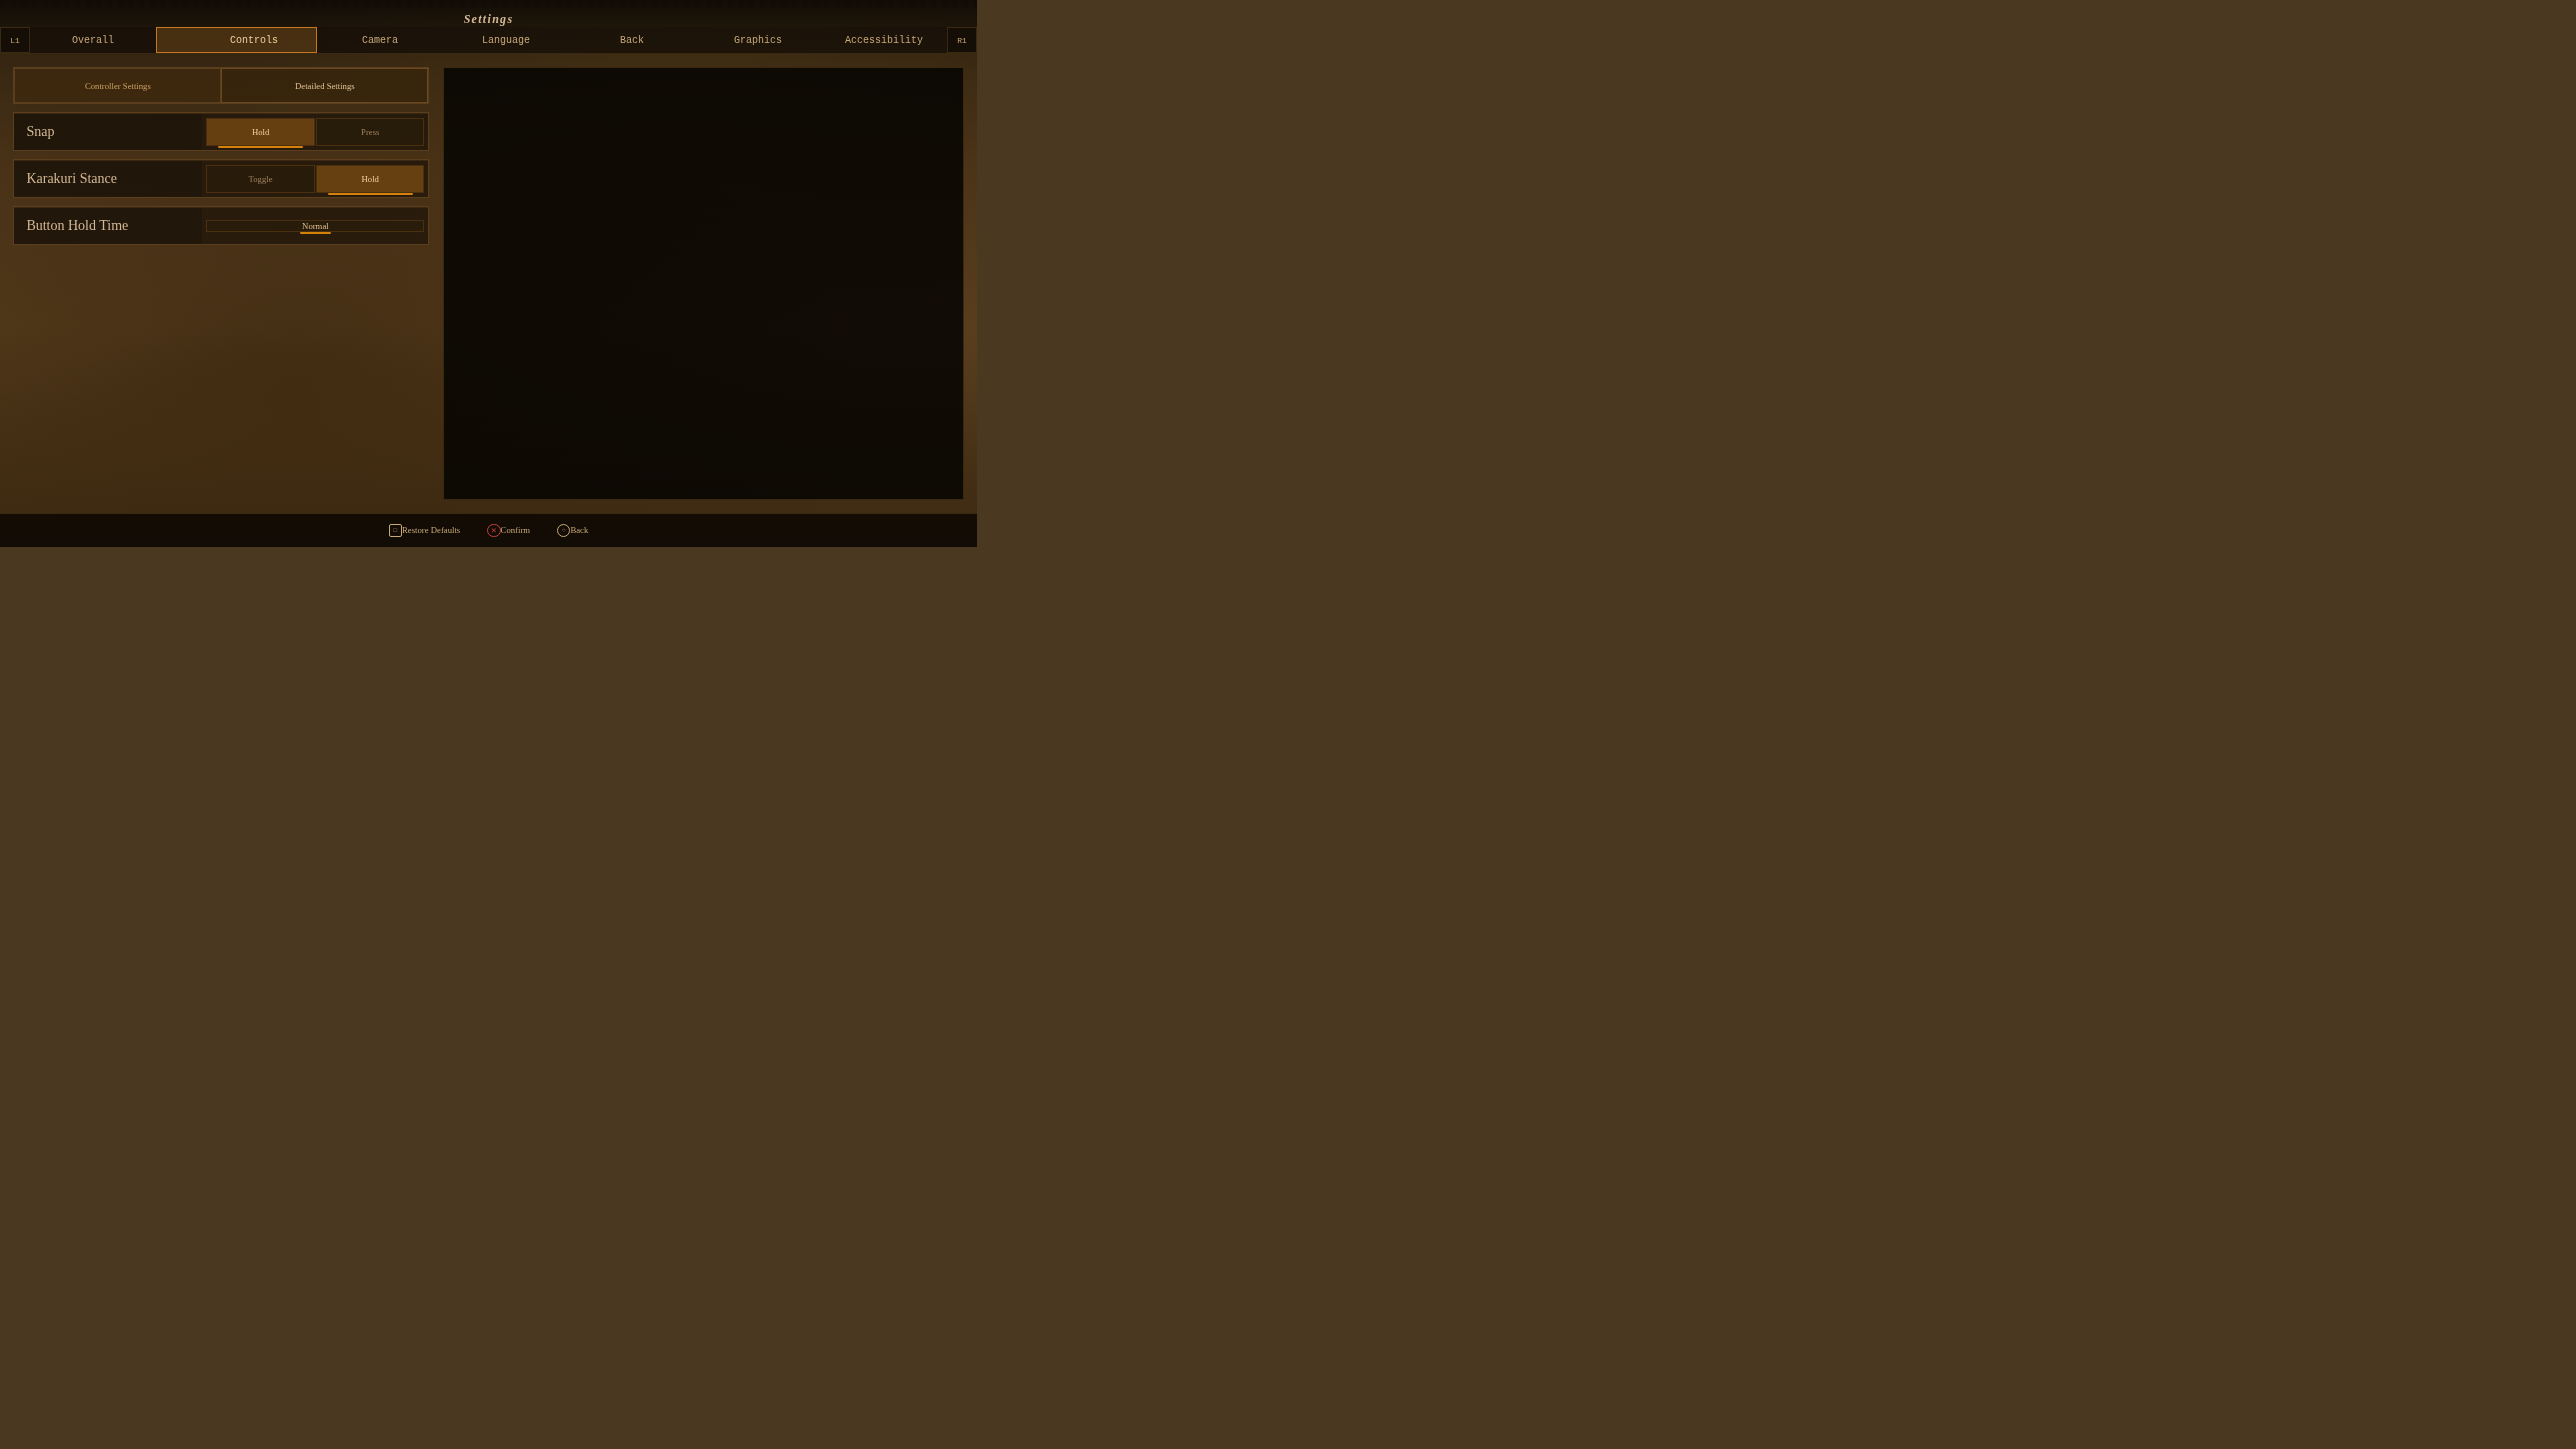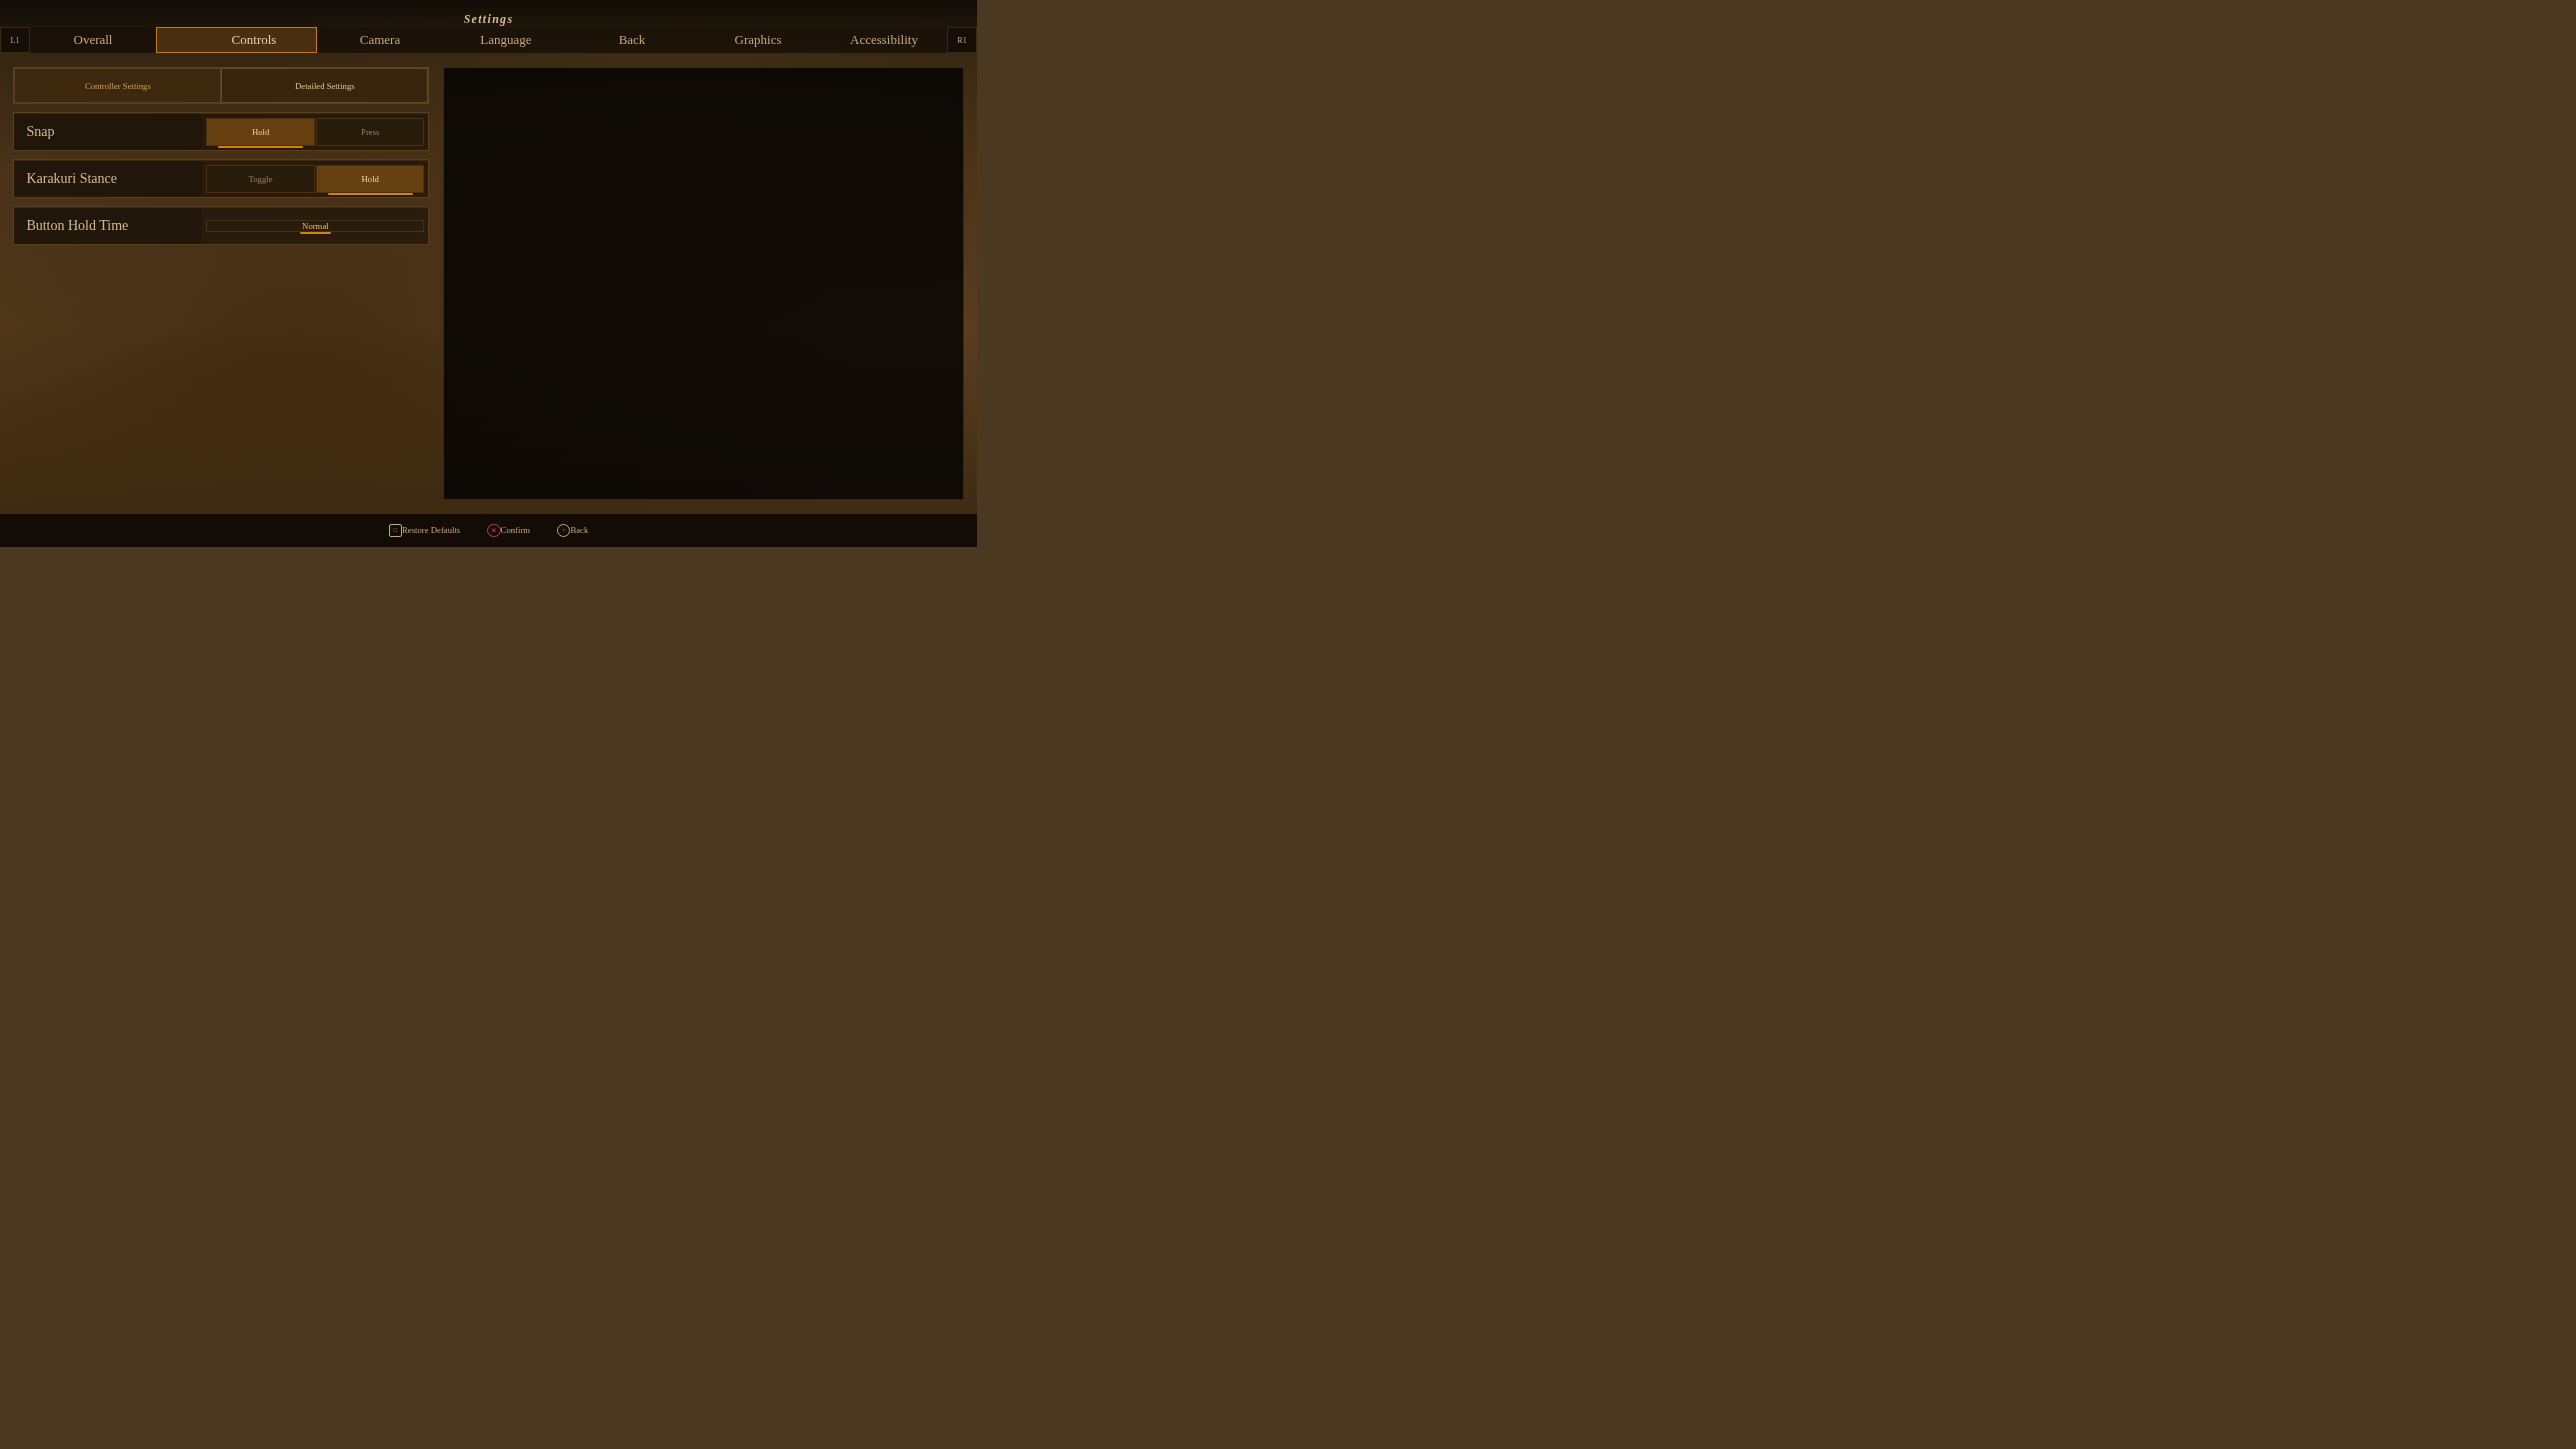--- a/index.html
+++ b/index.html
@@ -62,41 +62,42 @@
     .tab-bar {
       position: absolute;
       top: 27px;
       left: 0;
       right: 0;
       height: 27px;
       display: flex;
       align-items: stretch;
       background: rgba(15,10,5,0.7);
       border-bottom: 0.7px solid #3a2810;
+      font-family: Liberation Mono, monospace;
     }
 
     .tab-left-btn, .tab-right-btn {
       width: 30px;
       display: flex;
       align-items: center;
       justify-content: center;
       color: #c8a878;
       font-size: 8px;
       background: rgba(20,14,6,0.8);
       border: 0.7px solid #3a2810;
       cursor: pointer;
     }
 
     .tab-item {
       flex: 1;
       display: flex;
       align-items: center;
       justify-content: center;
       color: #c8a878;
-      font-size: 13px;
+      font-size: 10px;
       cursor: pointer;
       border: 0.7px solid transparent;
       transition: background 0.2s;
     }
 
     .tab-item.active {
       background: rgba(180, 120, 40, 0.3);
       border-color: #c87820;
       color: #f0d0a0;
       padding-left: 35px;

